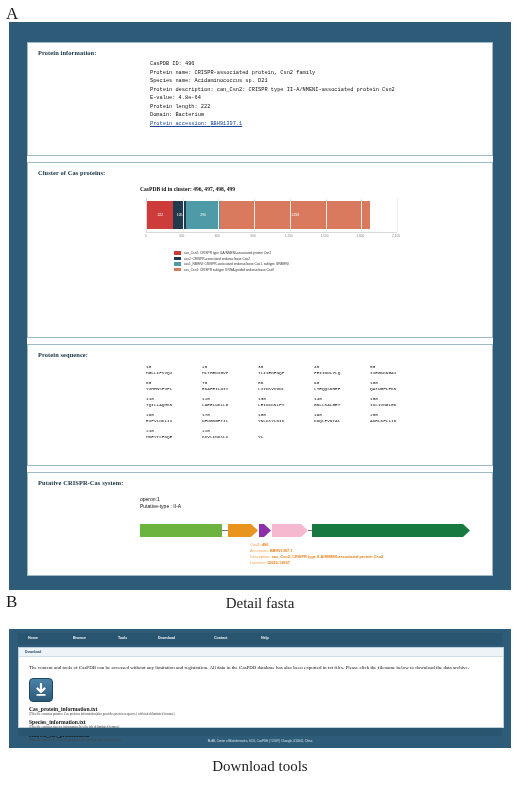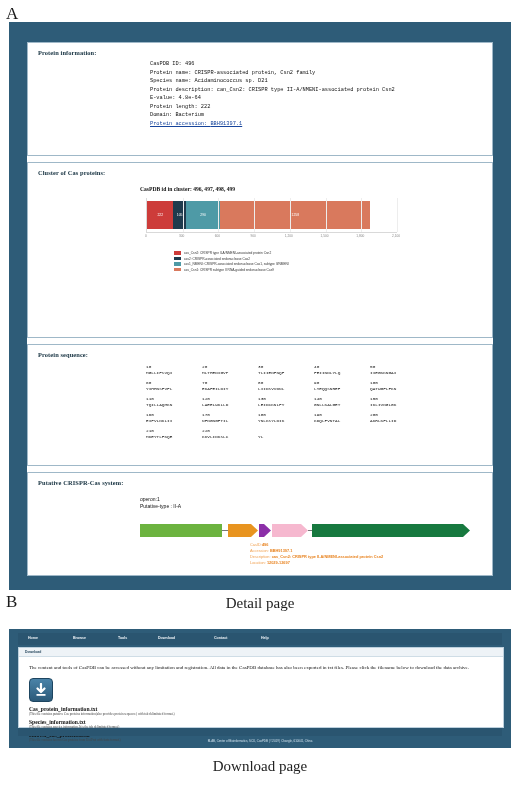--- a/index.html
+++ b/index.html
@@ -255,21 +255,21 @@
             <div><span>Accession: </span><b>BBH91397.1</b></div>
             <div><span>Description: </span><b>cas_Csn2: CRISPR type II-A/NMENI-associated protein Csn2</b></div>
             <div><span>Location: </span><b>12029-12697</b></div>
           </div>
         </div>
       </div>
 
     </div>
   </div>
 
-  <div class="caption" style="top:595px;">Detail page</div>
+  <div class="caption" style="top:595px;">Detail fasta</div>
 
   <div class="panel-letter" style="left:6px;top:592px;">B</div>
 
   <div class="dlpage">
     <div class="navbar" id="navbar">
         <a class="nav-item" href="#" style="left: 10px; text-decoration: none;">Home</a>
         <a class="nav-item" href="#" style="left: 55px; text-decoration: none;">Browse</a>
         <a class="nav-item" href="#" style="left: 100px; text-decoration: none;">Tools</a>
         <a class="nav-item" href="#" style="left: 140px; text-decoration: none;">Download</a>
         <a class="nav-item" href="#" style="left: 196px; text-decoration: none;">Contact</a>
@@ -297,15 +297,15 @@
           <div class="file-name">Known_cas_protein.fasta</div>
           <div class="file-desc">(This file contains known Cas proteins from UniProt with fasta format.)</div>
         </div>
     </div>
 
     <div class="dl-footer">
       <span>BLAB, Center of Bioinformatics, SCU, CasPDB | ©2019 | Changle, 610041, China</span>
     </div>
   </div>
 
-  <div class="caption" style="top:758px;">Download page</div>
+  <div class="caption" style="top:758px;">Download tools</div>
 
 </div>
 
 </body></html>

